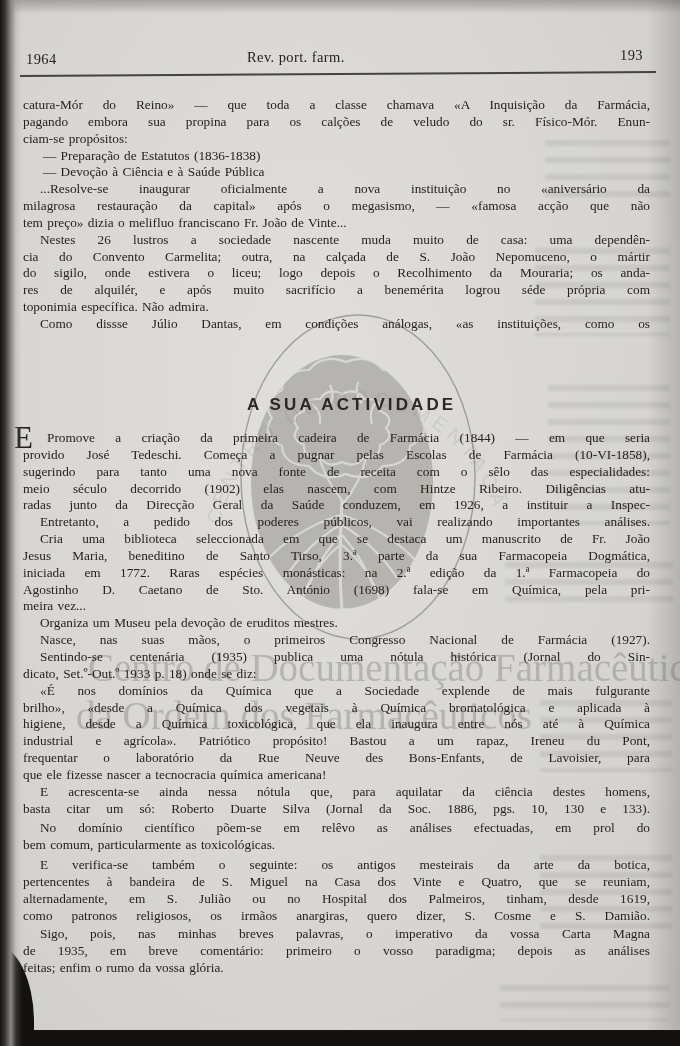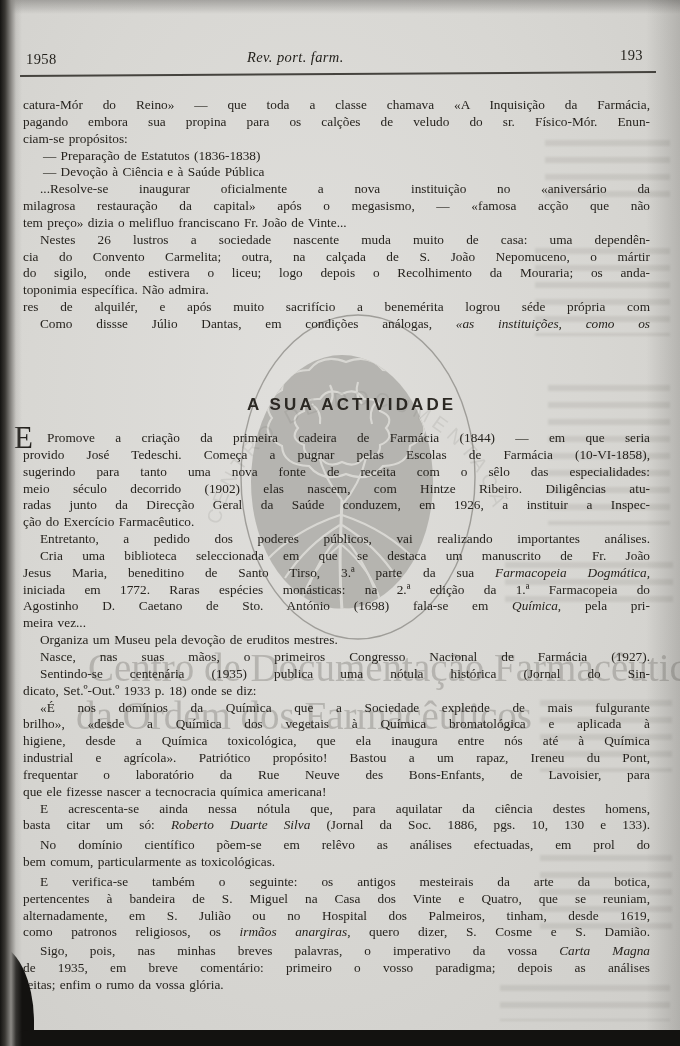--- a/index.html
+++ b/index.html
@@ -30,21 +30,21 @@
   .rule{position:absolute;left:20px;top:73px;width:636px;height:2.4px;background:#45433e;transform:rotate(-0.35deg);}
   
   .heading{position:absolute;left:247px;top:395px;font-family:"Liberation Sans","DejaVu Sans",sans-serif;
     font-weight:bold;font-size:17px;letter-spacing:3.1px;color:#2b2823;}
   .dropcap{position:absolute;left:14px;top:423px;font-size:31px;line-height:30px;color:#23211d;}
   
   .tblock{position:absolute;left:23px;width:627px;}
   .line{font-size:13.3px;line-height:16.85px;text-align:justify;text-align-last:justify;
     word-spacing:1px;color:#26231e;}
   .line.last{text-align-last:left;}
-  .it{font-style:italic;}
+  .it{}
 </style>
 </head>
 <body>
 
 <div class="page">
 
   <div class="ghost" style="left:545px;top:140px;width:125px;height:66px;"></div>
   <div class="ghost" style="left:535px;top:248px;width:135px;height:88px;"></div>
   <div class="ghost" style="left:548px;top:385px;width:122px;height:140px;"></div>
   <div class="ghost" style="left:505px;top:562px;width:168px;height:48px;"></div>
@@ -73,51 +73,50 @@
       <path d="M95,305 q30,8 60,4 q35,6 70,-2"></path>
     </g>
     <text font-family="Liberation Sans, sans-serif" font-size="20" letter-spacing="5" fill="rgba(100,98,93,0.13)">
       <textPath href="#arcpath">CENTRO DE DOCUMENTAÇÃO FARMACÊUTICA</textPath>
     </text>
   </svg>
 
   <div class="wm-text" style="left:88px;top:645px;font-size:39px;">Centro de Documentação Farmacêutica</div>
   <div class="wm-text" style="left:76px;top:693px;font-size:39px;">da Ordem dos Farmacêuticos</div>
 
-  <div class="hd" style="left:26px;top:51px;">1958</div>
+  <div class="hd" style="left:26px;top:51px;">1964</div>
   <div class="hd it" style="left:247px;top:49px;">Rev. port. farm.</div>
   <div class="hd" style="left:620px;top:47px;">193</div>
   <div class="rule"></div>
 
   <div class="heading">A SUA ACTIVIDADE</div>
   <div class="dropcap">E</div>
 
   <div class="tblock" id="blockA" style="top:97px;">
       <div class="line" style="padding-left: 0px;"><span>catura-Mór do Reino» — que toda a classe chamava «A Inquisição da Farmácia,</span></div>
       <div class="line" style="padding-left: 0px;"><span>pagando embora sua propina para os calções de veludo do sr. Físico-Mór. Enun-</span></div>
       <div class="line last" style="padding-left: 0px;"><span>ciam-se propósitos:</span></div>
       <div class="line last" style="padding-left: 20px;"><span>— Preparação de Estatutos (1836-1838)</span></div>
       <div class="line last" style="padding-left: 20px;"><span>— Devoção à Ciência e à Saúde Pública</span></div>
       <div class="line" style="padding-left: 17px;"><span>...Resolve-se inaugurar oficialmente a nova instituição no «aniversário da</span></div>
       <div class="line" style="padding-left: 0px;"><span>milagrosa restauração da capital» após o megasismo, — «famosa acção que não</span></div>
       <div class="line last" style="padding-left: 0px;"><span>tem preço» dizia o melifluo franciscano Fr. João de Vinte...</span></div>
       <div class="line" style="padding-left: 17px;"><span>Nestes 26 lustros a sociedade nascente muda muito de casa: uma dependên-</span></div>
       <div class="line" style="padding-left: 0px;"><span>cia do Convento Carmelita; outra, na calçada de S. João Nepomuceno, o mártir</span></div>
       <div class="line" style="padding-left: 0px;"><span>do sigilo, onde estivera o liceu; logo depois o Recolhimento da Mouraria; os anda-</span></div>
+      <div class="line" style="padding-left: 0px;"><span>res de alquilér, e após muito sacrifício a benemérita logrou séde própria com</span></div>
       <div class="line last" style="padding-left: 0px;"><span>toponimia específica. Não admira.</span></div>
-      <div class="line" style="padding-left: 0px;"><span>res de alquilér, e após muito sacrifício a benemérita logrou séde própria com</span></div>
       <div class="line" style="padding-left: 17px;"><span>Como dissse Júlio Dantas, em condições análogas, </span><span class="it">«as instituições, como os</span></div>
     </div>
   <div class="tblock" id="blockB" style="top:430px;">
       <div class="line" style="padding-left: 24px;"><span>Promove a criação da primeira cadeira de Farmácia (1844) — em que seria</span></div>
       <div class="line" style="padding-left: 0px;"><span>provido José Tedeschi. Começa a pugnar pelas Escolas de Farmácia (10-VI-1858),</span></div>
       <div class="line" style="padding-left: 0px;"><span>sugerindo para tanto uma nova fonte de receita com o sêlo das especialidades:</span></div>
       <div class="line" style="padding-left: 0px;"><span>meio século decorrido (1902) elas nascem, com Hintze Ribeiro. Diligências atu-</span></div>
       <div class="line" style="padding-left: 0px;"><span>radas junto da Direcção Geral da Saúde conduzem, em 1926, a instituir a Inspec-</span></div>
-      <div class="line last" style="padding-left: 0px;"><span>ção do Exercício Farmacêutico.</span></div>
       <div class="line" style="padding-left: 17px;"><span>Entretanto, a pedido dos poderes públicos, vai realizando importantes análises.</span></div>
       <div class="line" style="padding-left: 17px;"><span>Cria uma biblioteca seleccionada em que se destaca um manuscrito de Fr. João</span></div>
       <div class="line" style="padding-left: 0px;"><span>Jesus Maria, beneditino de Santo Tirso, 3.ª parte da sua </span><span class="it">Farmacopeia Dogmática,</span></div>
       <div class="line" style="padding-left: 0px;"><span>iniciada em 1772. Raras espécies monásticas: na 2.ª edição da 1.ª Farmacopeia do</span></div>
       <div class="line" style="padding-left: 0px;"><span>Agostinho D. Caetano de Sto. António (1698) fala-se em </span><span class="it">Química</span><span>, pela pri-</span></div>
       <div class="line last" style="padding-left: 0px;"><span>meira vez...</span></div>
       <div class="line last" style="padding-left: 17px;"><span>Organiza um Museu pela devoção de eruditos mestres.</span></div>
       <div class="line" style="padding-left: 17px;"><span>Nasce, nas suas mãos, o primeiros Congresso Nacional de Farmácia (1927).</span></div>
       <div class="line" style="padding-left: 17px;"><span>Sentindo-se centenária (1935) publica uma nótula histórica (Jornal do Sin-</span></div>
       <div class="line last" style="padding-left: 0px;"><span>dicato, Set.º-Out.º 1933 p. 18) onde se diz:</span></div>

